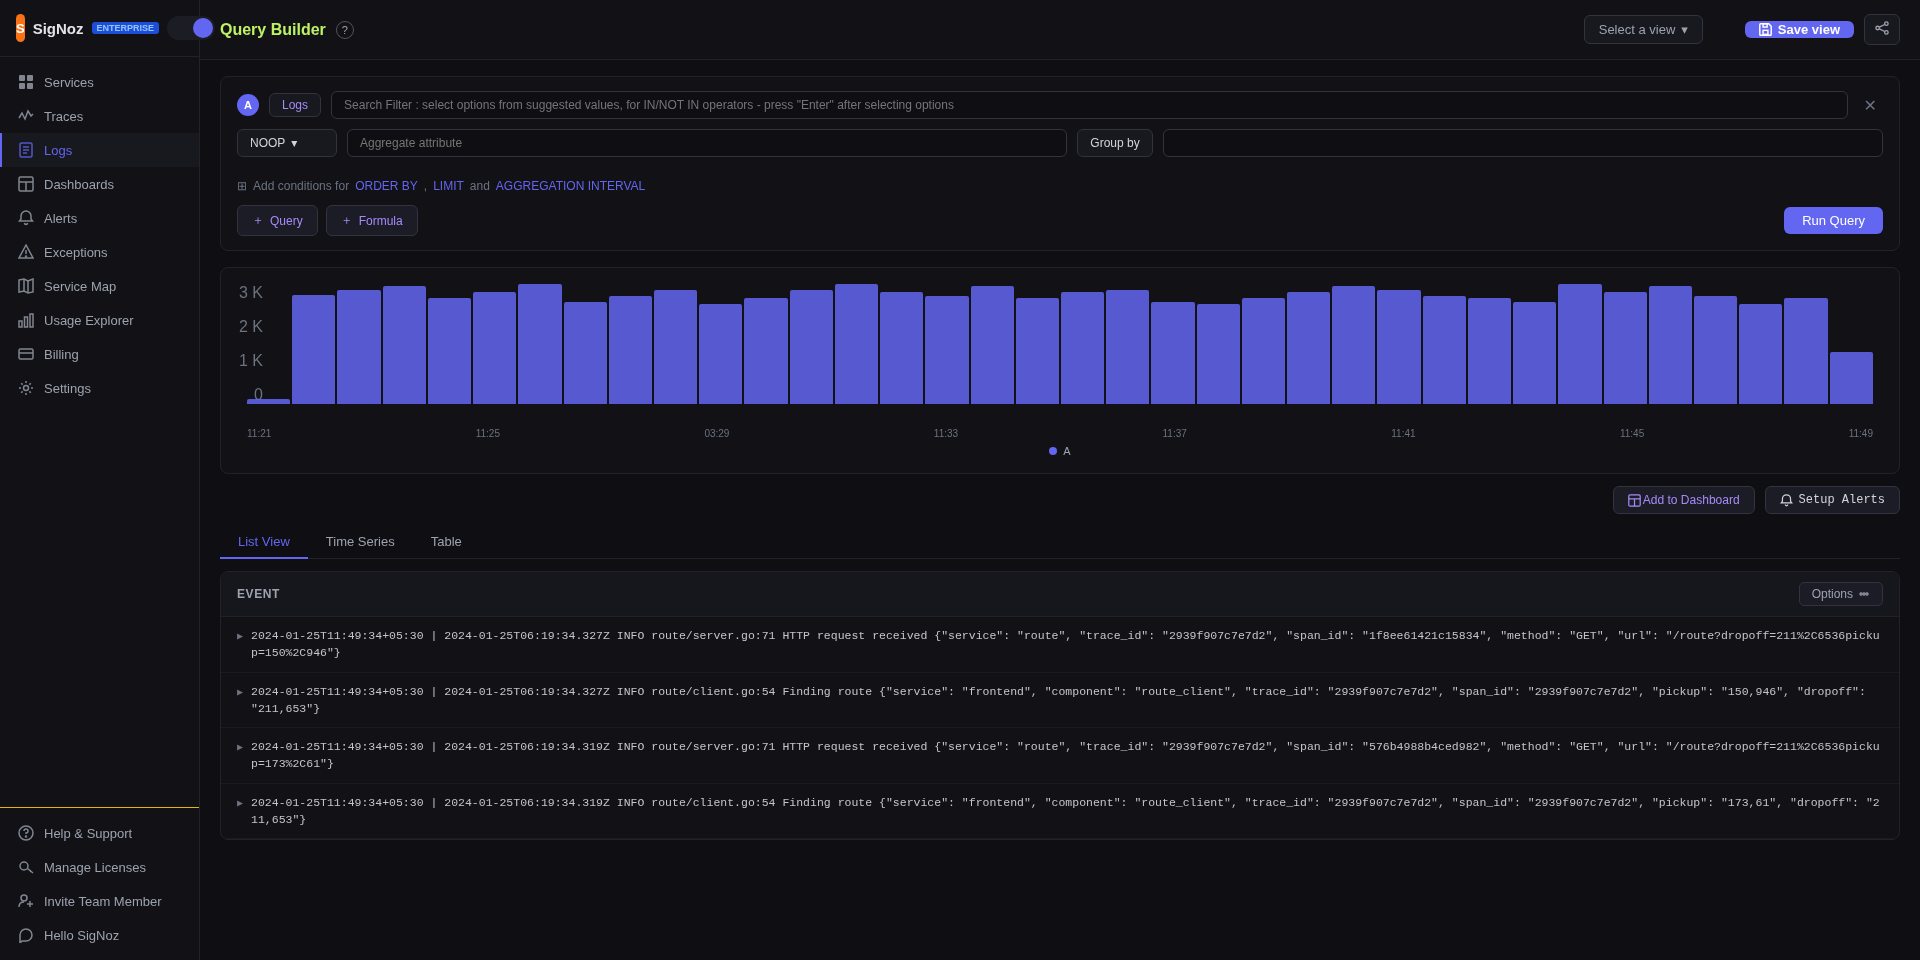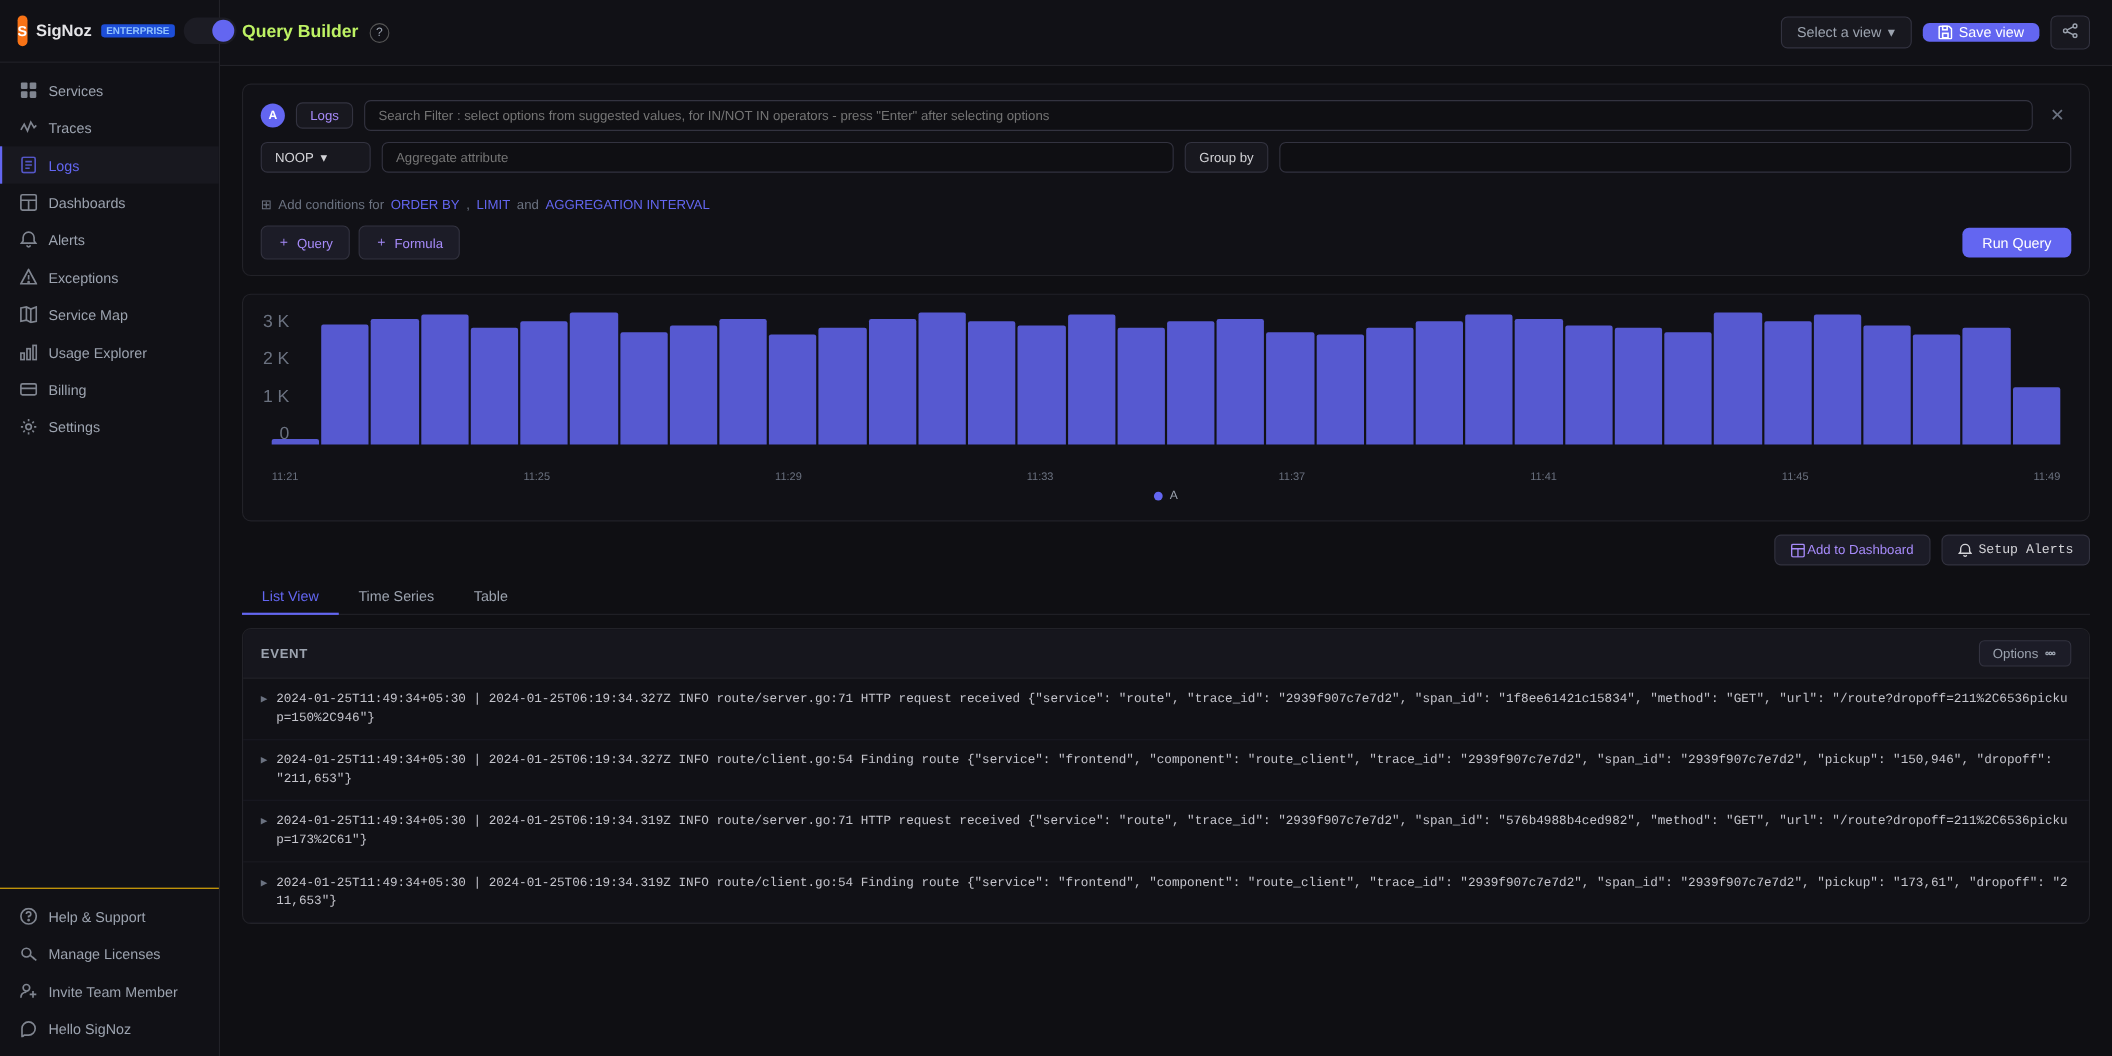--- a/index.html
+++ b/index.html
@@ -65,22 +65,22 @@
     .header-title { color: #bef264; font-size: 16px; font-weight: 600; }
     .help-icon { width: 18px; height: 18px; border-radius: 50%; border: 1px solid #555; color: #9ca3af; display: flex; align-items: center; justify-content: center; font-size: 11px; cursor: pointer; }
     .header-right { display: flex; align-items: center; gap: 10px; }
     .select-view-btn {
       background: #18181f; border: 1px solid #333340; color: #9ca3af;
       padding: 6px 14px; border-radius: 6px; cursor: pointer; font-size: 13px;
       display: flex; align-items: center; gap: 6px;
     }
     .save-view-btn {
       background: #6366f1; color: white;
-      padding: 1px 14px; border-radius: 6px; cursor: pointer; font-size: 13px; font-weight: 400;
-      display: flex; align-items: center; gap: 6px; border: none;
+      padding: 1px 14px; border-radius: 6px; cursor: pointer; font-size: 13px; font-weight: 700;
+      display: flex; align-items: center; gap: 6px; border: none; margin-left: 32px;
     }
     .share-btn { background: #18181f; border: 1px solid #333340; color: #9ca3af; padding: 6px 10px; border-radius: 6px; cursor: pointer; }
 
     
     .content { flex: 1; overflow-y: auto; padding: 16px 20px; }
 
     
     .query-panel {
       background: #111116;
       border: 1px solid #222228;
@@ -462,21 +462,21 @@
               <div class="bar" style="height: 83%;"></div>
               <div class="bar" style="height: 88%;"></div>
               <div class="bar" style="height: 43%;"></div>
             </div>
         </div>
       </div>
       <div class="chart-x-axis" id="chart-x-labels">
 
       <span>11:21</span>
           <span>11:25</span>
-          <span>11:29</span>
+          <span>03:29</span>
           <span>11:33</span>
           <span>11:37</span>
           <span>11:41</span>
           <span>11:45</span>
           <span>11:49</span>
         </div>
       <div class="chart-legend">
         <div class="legend-dot"></div>
         <span>A</span>
       </div>

